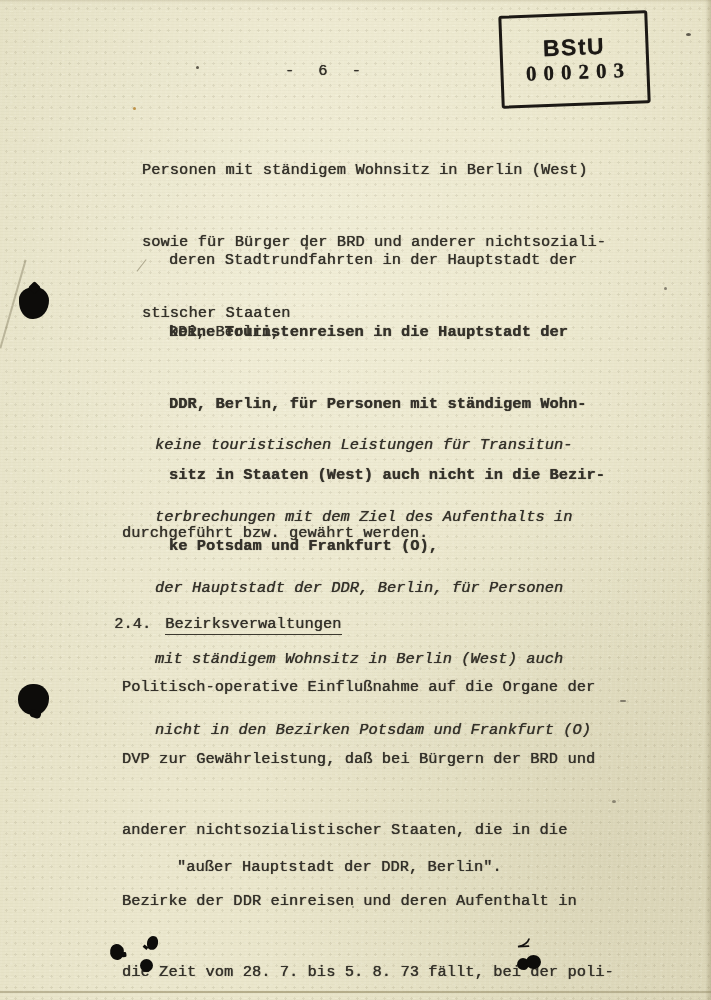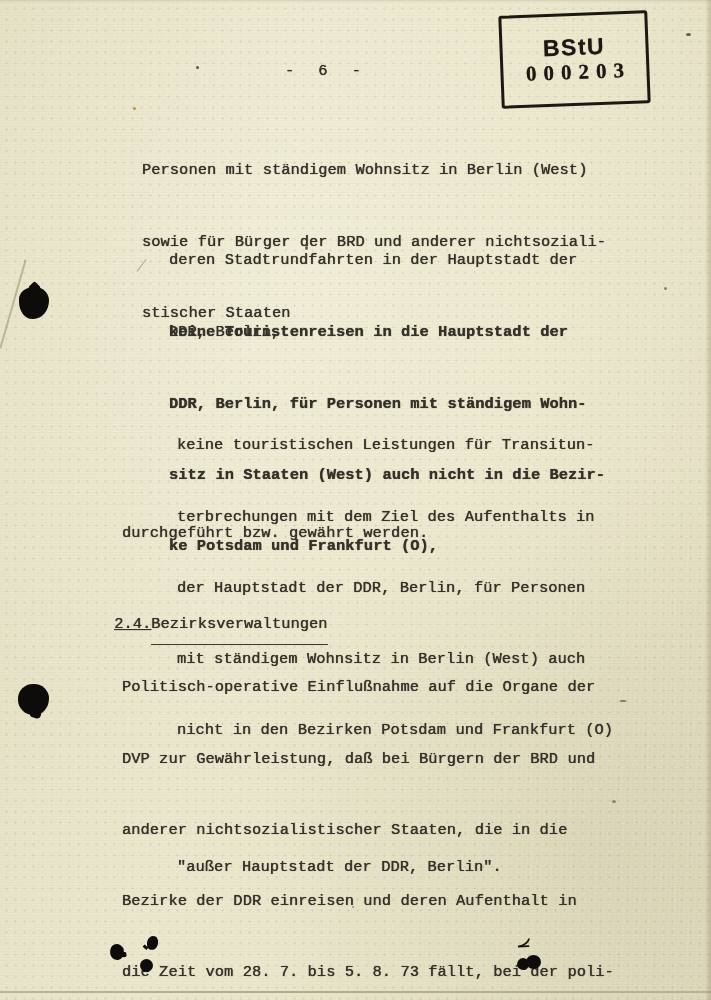--- a/index.html
+++ b/index.html
@@ -23,22 +23,22 @@
       radial-gradient(rgba(100,92,60,0.11) 1px, rgba(0,0,0,0) 1.2px),
       radial-gradient(rgba(255,255,244,0.16) 1px, rgba(0,0,0,0) 1.2px);
     background-size:auto,auto,9px 11px,13px 7px;
     background-position:0 0,0 0,2px 3px,5px 1px;
   }
   .blk{position:absolute;font-size:15.3px;line-height:23.7px;letter-spacing:0.1px;white-space:pre;}
   .type{
     text-shadow:0 0 0.8px rgba(48,45,37,0.9), 0.5px 0.4px 0.6px rgba(48,45,37,0.35);
   }
   .ln{height:23.7px;}
-  .u{border-bottom:1.7px solid rgba(44,41,34,0.92);padding-bottom:11px;}
-  .sec-num{margin-right:0;text-decoration:underline;}
+  .u{border-bottom:1.7px solid rgba(44,41,34,0.92);padding-bottom:1px;}
+  .sec-num{margin-right:14px;}
   
   .stamp{
     position:absolute;left:500px;top:13px;width:149px;height:93px;
     border:3.6px solid #1c1915;border-radius:3px;
     transform:rotate(-2.2deg);
     box-sizing:border-box;
     display:flex;flex-direction:column;align-items:center;justify-content:center;
     color:#1c1915;
   }
   .stamp-org{
@@ -99,21 +99,21 @@
     <div class="ln">DDR, Berlin,</div>
   </div>
 
   <div class="blk type" style="left:169px;top:274px;font-weight:bold;">
     <div class="ln">keine Touristenreisen in die Hauptstadt der</div>
     <div class="ln">DDR, Berlin, für Personen mit ständigem Wohn-</div>
     <div class="ln">sitz in Staaten (West) auch nicht in die Bezir-</div>
     <div class="ln">ke Potsdam und Frankfurt (O),</div>
   </div>
 
-  <div class="blk type" style="left:177px;top:387px;">
+  <div class="blk type" style="left:155px;top:387px;font-style:italic;">
     <div class="ln">keine touristischen Leistungen für Transitun-</div>
     <div class="ln">terbrechungen mit dem Ziel des Aufenthalts in</div>
     <div class="ln">der Hauptstadt der DDR, Berlin, für Personen</div>
     <div class="ln">mit ständigem Wohnsitz in Berlin (West) auch</div>
     <div class="ln">nicht in den Bezirken Potsdam und Frankfurt (O)</div>
   </div>
 
   <div class="blk type" style="left:122px;top:522px;">durchgeführt bzw. gewährt werden.</div>
 
   <div class="blk type" style="left:77px;top:589px;">

